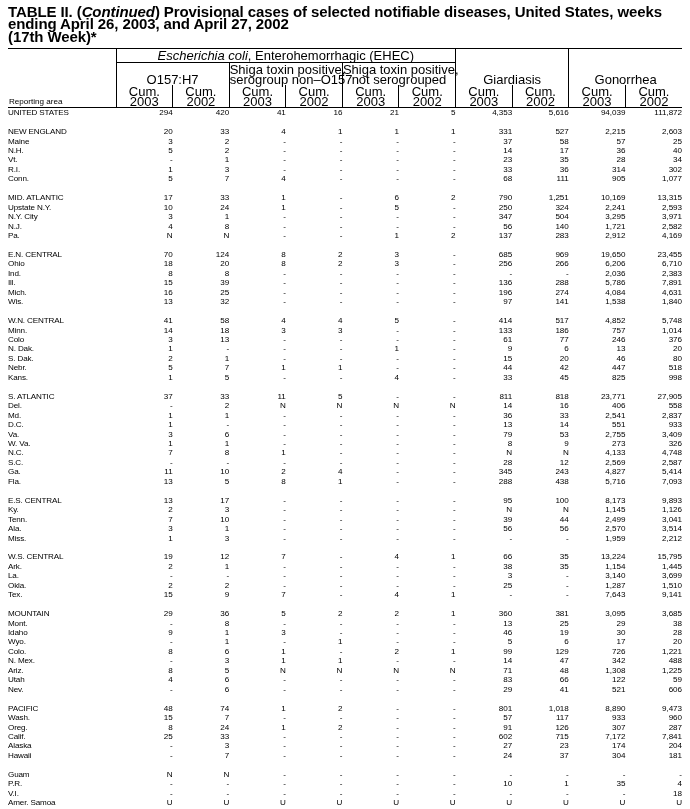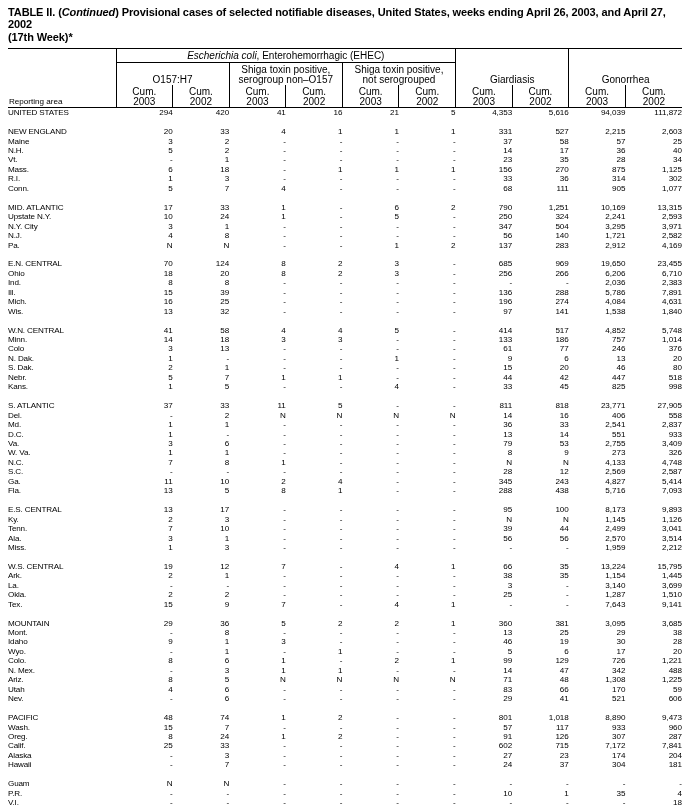--- a/index.html
+++ b/index.html
@@ -18,21 +18,21 @@
   .page {
     position: relative;
     width: 690px;
     height: 809px;
     box-sizing: border-box;
     padding: 6px 8px 0 8px;
   }
 
   
   .title {
-    font-size: 11px;
+    font-size: 15px;
     font-weight: bold;
     line-height: 12.4px;
     letter-spacing: -0.1px;
     margin: 0 0 5px 0;
   }
   .title .ital { font-style: italic; }
 
   
   table.data {
     border-collapse: collapse;
@@ -51,21 +51,21 @@
 
   
   col.c-area { width: 108px; }
   col.c-num  { width: 56.6px; }
 
   
   .hdr-top-rule td { border-top: 1.1px solid #000; height: 0; font-size: 0; line-height: 0; }
 
   th.grp, th.sub, th.cum {
     text-align: center;
-    font-size: 10px;
+    font-size: 13px;
     line-height: 10px;
   }
   th.vline-l { border-left: 1px solid #000; }
   th.vline-r { border-right: 1px solid #000; }
 
   .ehec-row th.ehec {
     border-bottom: 1px solid #000;
     padding-bottom: 1px;
     height: 12px;
     vertical-align: bottom;
@@ -280,33 +280,20 @@
           <td class="num">-</td>
           <td class="num">-</td>
           <td class="num">-</td>
           <td class="num">-</td>
           <td class="num">23</td>
           <td class="num">35</td>
           <td class="num">28</td>
           <td class="num">34</td>
         </tr>
         <tr>
-          <td class="area">Mass.</td>
-          <td class="num">6</td>
-          <td class="num">18</td>
-          <td class="num">-</td>
-          <td class="num">1</td>
-          <td class="num">1</td>
-          <td class="num">1</td>
-          <td class="num">156</td>
-          <td class="num">270</td>
-          <td class="num">875</td>
-          <td class="num">1,125</td>
-        </tr>
-        <tr>
           <td class="area">R.I.</td>
           <td class="num">1</td>
           <td class="num">3</td>
           <td class="num">-</td>
           <td class="num">-</td>
           <td class="num">-</td>
           <td class="num">-</td>
           <td class="num">33</td>
           <td class="num">36</td>
           <td class="num">314</td>
@@ -934,21 +921,21 @@
         <tr>
           <td class="area">Utah</td>
           <td class="num">4</td>
           <td class="num">6</td>
           <td class="num">-</td>
           <td class="num">-</td>
           <td class="num">-</td>
           <td class="num">-</td>
           <td class="num">83</td>
           <td class="num">66</td>
-          <td class="num">170</td>
+          <td class="num">122</td>
           <td class="num">59</td>
         </tr>
         <tr>
           <td class="area">Nev.</td>
           <td class="num">-</td>
           <td class="num">6</td>
           <td class="num">-</td>
           <td class="num">-</td>
           <td class="num">-</td>
           <td class="num">-</td>

